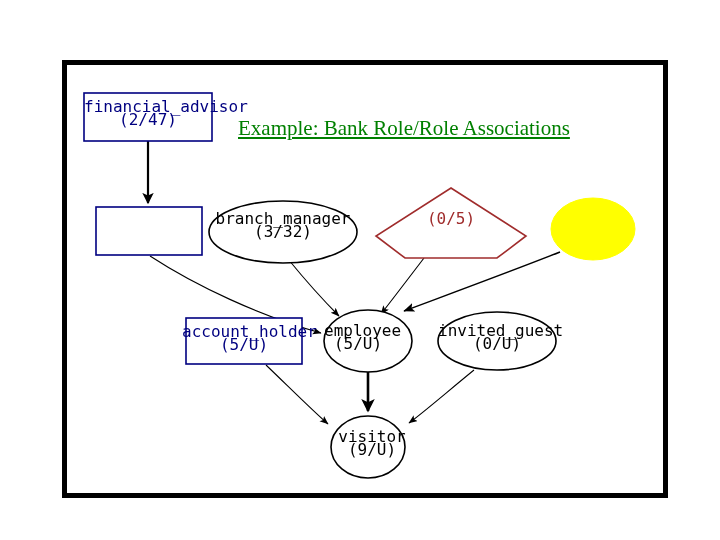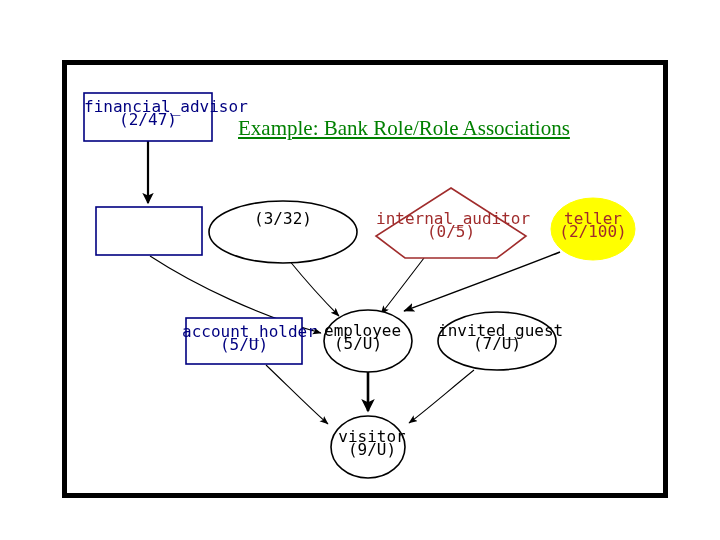--- a/index.html
+++ b/index.html
@@ -127,46 +127,42 @@
     </g>
   </svg>
 
   <div class="node-label blue-txt" style="left:84px; top:100px; width:128px;">
     <span class="nm">financial_advisor</span>
     <span class="ct">(2/47)</span>
   </div>
 
 
   <div class="node-label black-txt" style="left:209px; top:212px; width:148px;">
+    <span class="nm">branch_manager</span>
     <span class="ct">(3/32)</span>
   </div>
 
   <div class="node-label red-txt" style="left:376px; top:212px; width:150px;">
-    <span class="nm">internal_auditor</span>
     <span class="ct">(0/5)</span>
   </div>
 
-  <div class="node-label red-txt" style="left:551px; top:212px; width:84px;">
-    <span class="nm">teller</span>
-    <span class="ct">(2/100)</span>
-  </div>
 
   <div class="node-label blue-txt" style="left:182px; top:325px; width:124px;">
     <span class="nm">account_holder</span>
     <span class="ct">(5/U)</span>
   </div>
 
   <div class="node-label black-txt" style="left:324px; top:324px; width:68px;">
     <span class="nm">employee</span>
     <span class="ct">(5/U)</span>
   </div>
 
   <div class="node-label black-txt" style="left:438px; top:324px; width:118px;">
     <span class="nm">invited_guest</span>
-    <span class="ct">(7/U)</span>
+    <span class="ct">(0/U)</span>
   </div>
 
   <div class="node-label black-txt" style="left:331px; top:430px; width:82px;">
     <span class="nm">visitor</span>
     <span class="ct">(9/U)</span>
   </div>
 
 </div>
 
 </body></html>

